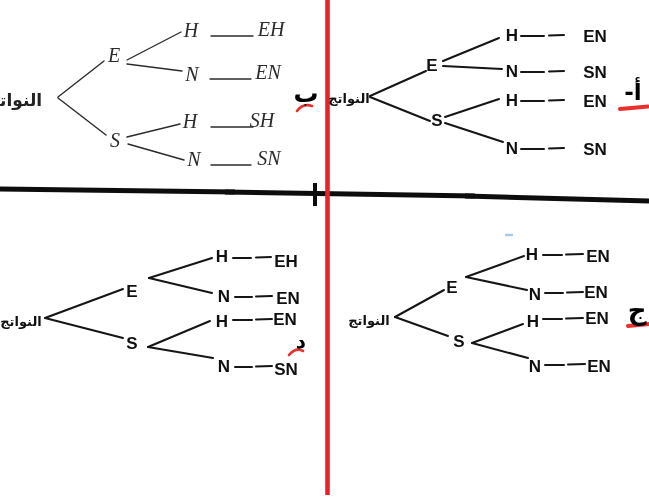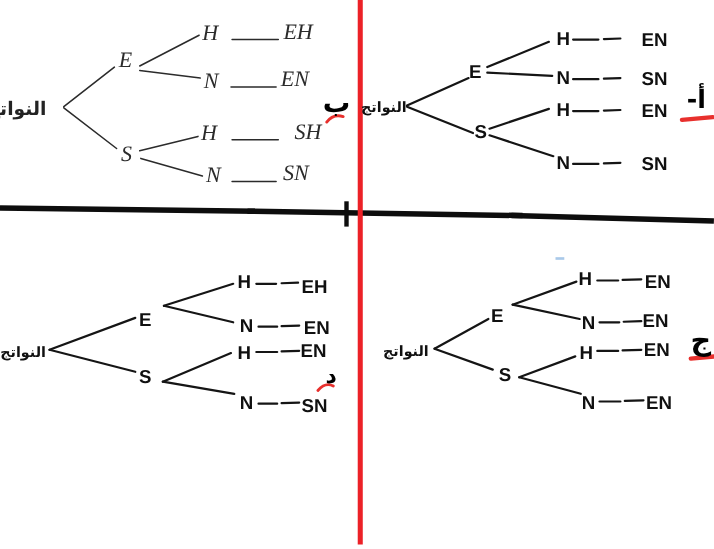--- a/index.html
+++ b/index.html
@@ -106,21 +106,21 @@
 
   <div class="lbl arabic-root-lg" style="left:15px;top:100px;">النواتج</div>
   <div class="lbl serif-letter" style="left:114px;top:55px;">E</div>
   <div class="lbl serif-letter" style="left:115px;top:140px;">S</div>
   <div class="lbl serif-letter" style="left:191px;top:30px;">H</div>
   <div class="lbl serif-letter" style="left:192px;top:74px;">N</div>
   <div class="lbl serif-letter" style="left:190px;top:121px;">H</div>
   <div class="lbl serif-letter" style="left:194px;top:159px;">N</div>
   <div class="lbl serif-letter" style="left:271px;top:29px;">EH</div>
   <div class="lbl serif-letter" style="left:268px;top:72px;">EN</div>
-  <div class="lbl serif-letter" style="left:280px;top:120px;text-align:center;">SH</div>
+  <div class="lbl serif-letter" style="left:262px;top:120px;text-align:center;">SH</div>
   <div class="lbl serif-letter" style="left:269px;top:158px;">SN</div>
   <div class="lbl section-label" style="left:306px;top:93px;font-size:25px;">ب</div>
 
   <div class="lbl arabic-root" style="left:349px;top:98px;">النواتج</div>
   <div class="lbl sans-letter" style="left:432px;top:65px;">E</div>
   <div class="lbl sans-letter" style="left:437px;top:120px;">S</div>
   <div class="lbl sans-letter" style="left:512px;top:35px;">H</div>
   <div class="lbl sans-letter" style="left:512px;top:71px;">N</div>
   <div class="lbl sans-letter" style="left:512px;top:100px;">H</div>
   <div class="lbl sans-letter" style="left:512px;top:148px;">N</div>

